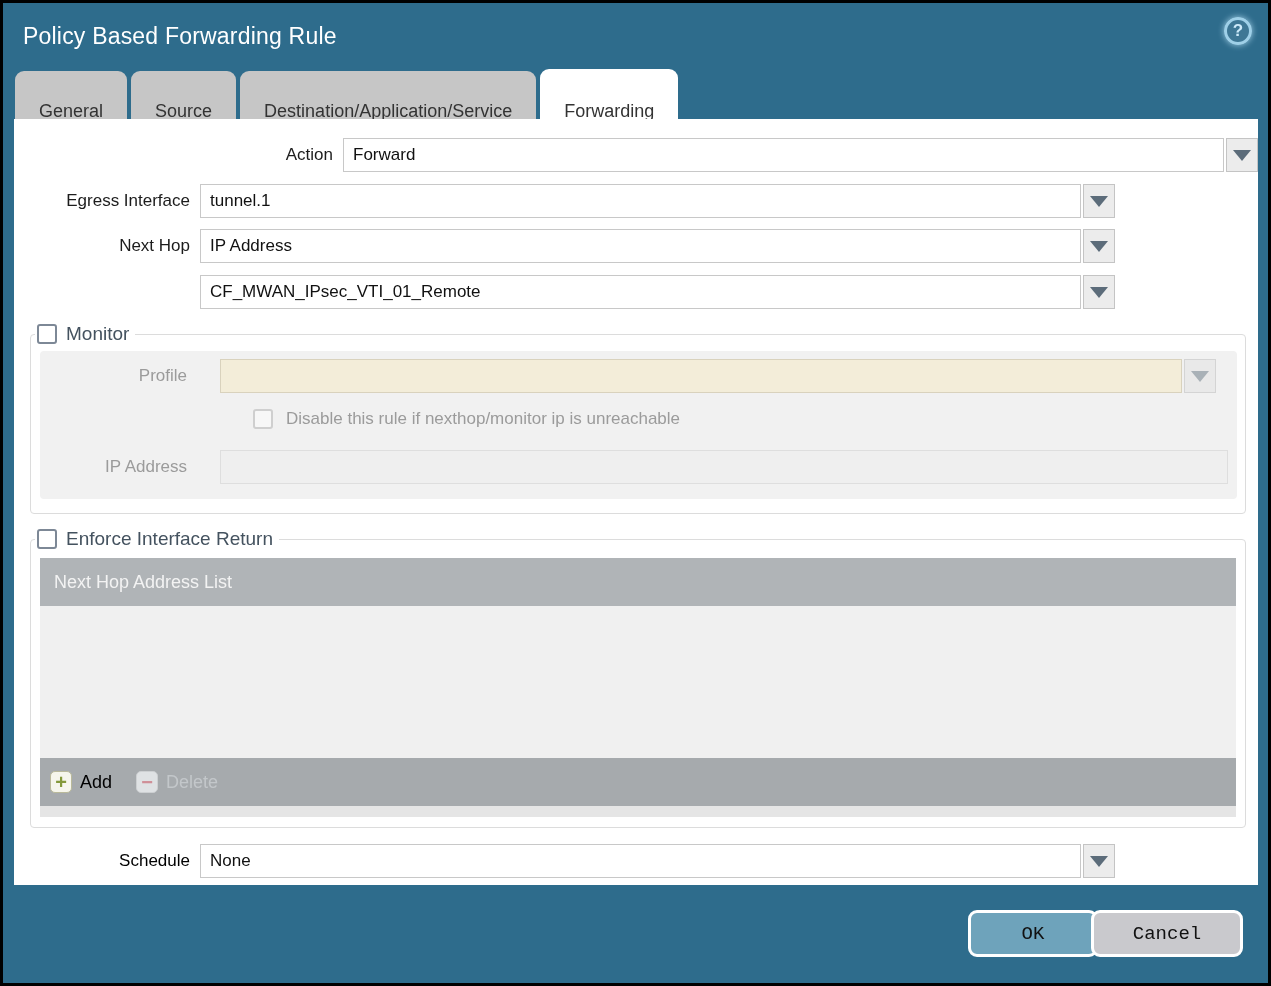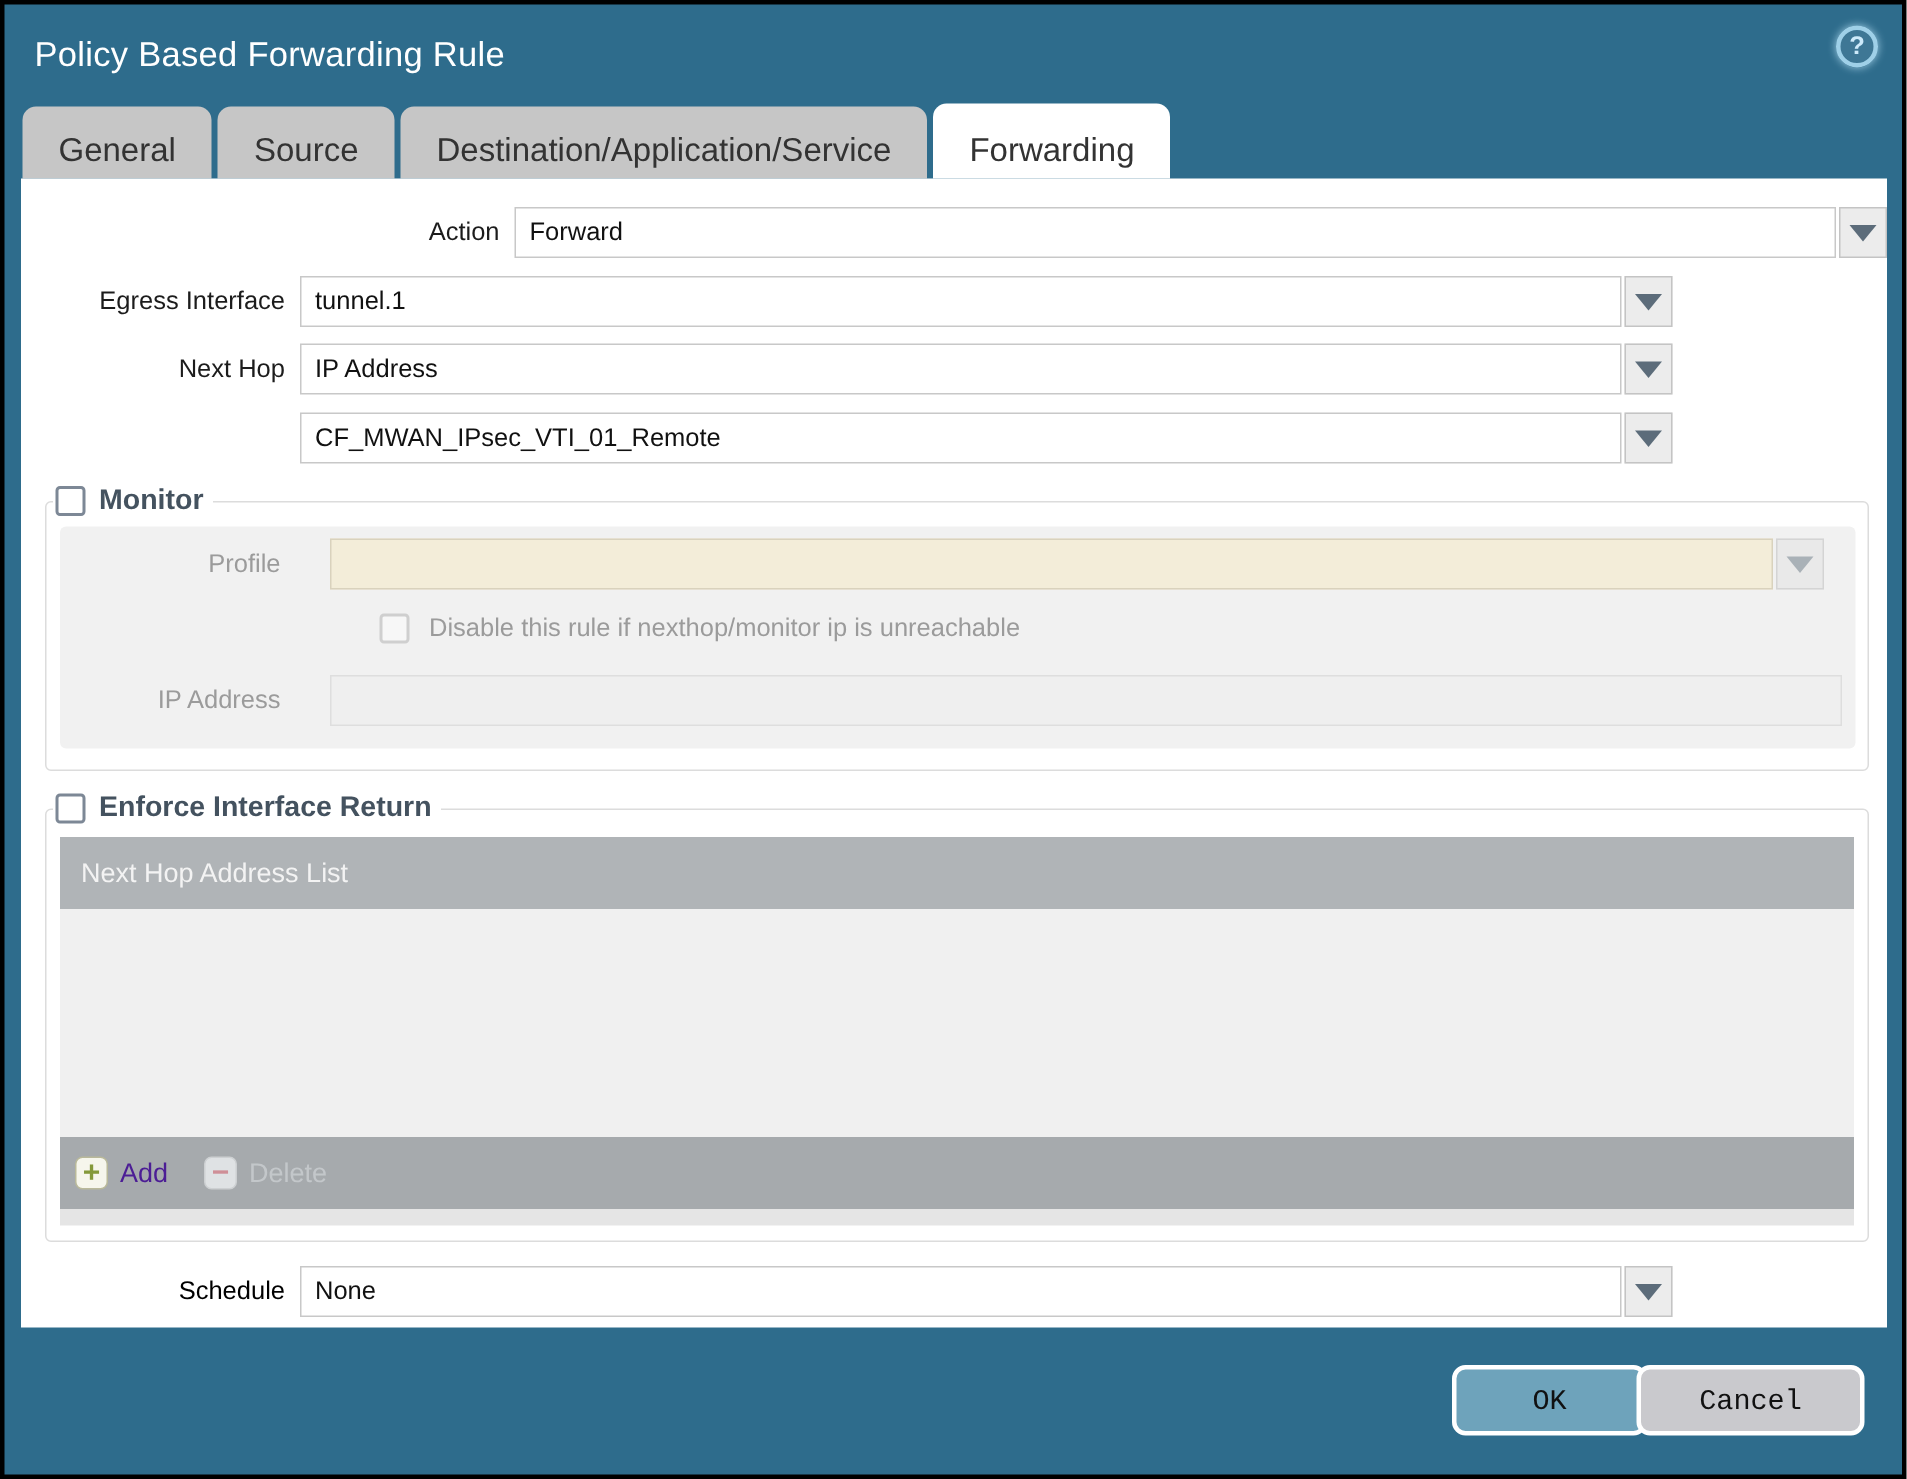--- a/index.html
+++ b/index.html
@@ -21,22 +21,22 @@
     position:absolute; top:14px; right:16px; width:28px; height:28px;
     border:3px solid #9fd0e8; border-radius:50%; background:rgba(255,255,255,0.08);
     color:#cdeafa; font-size:17px; font-weight:bold;
     display:flex; align-items:center; justify-content:center;
     box-shadow:0 0 6px rgba(190,230,250,.8); cursor:pointer;
   }
 
   
   .tabs { display:flex; align-items:flex-end; padding-left:12px; height:50px; }
   .tab {
-    background:#c6c6c6; color:#333; font-size:22px;
-    height:48px; line-height:48px; padding:5px 24px; margin-right:4px;
+    background:#c6c6c6; color:#333; font-size:18px;
+    height:48px; line-height:48px; padding:16px 24px; margin-right:4px;
     border-radius:9px 9px 0 0; cursor:pointer; white-space:nowrap;
   }
   .tab.active { background:#fff; color:#333; height:50px; line-height:52px; }
 
   
   .content {
     position:absolute; left:11px; top:116px; width:1244px; height:766px;
     background:#fff; overflow:hidden;
   }
 
@@ -76,21 +76,21 @@
     border:1px solid #dcdcdc; border-radius:4px;
   }
   fieldset.group legend {
     display:flex; align-items:center; margin-left:4px; padding:0 6px 0 2px;
   }
   .cb {
     width:20px; height:20px; background:#fff;
     border:2px solid #7d8896; border-radius:3px; cursor:pointer; flex:none;
   }
   .cb.dis { border:2px solid #cfcfcf; background:#f7f7f7; }
-  .cb-label { margin-left:9px; font-size:19px; font-weight:bold; color:#44525f; }
+  .cb-label { margin-left:9px; font-size:19px; font-weight:normal; color:#44525f; }
 
   .panel {
     margin:6px 8px 4px 9px; background:#f1f1f1; border-radius:4px;
     padding:6px 0 15px 0;
   }
   .panel .lbl { width:157px; color:#9b9b9b; }
   .panel .input { margin-left:23px; }
   .input.cream { width:962px; background:#f3edd9; border:1px solid #d9d2bd; }
   .input.grayfield { width:1008px; background:#efefef; border:1px solid #dedede; }
   .p-profile { margin-top:2px; }
@@ -112,21 +112,21 @@
   }
   .tstrip { height:11px; background:#e5e5e5; }
   .tool { display:flex; align-items:center; cursor:pointer; margin-right:24px; }
   .tool-icon {
     width:22px; height:22px; border-radius:5px; margin-right:8px;
     display:flex; align-items:center; justify-content:center;
     font-size:20px; font-weight:bold; line-height:20px;
   }
   .tool-icon.add { background:#f6f6ec; border:1px solid #b9b99a; color:#84993a; }
   .tool-icon.del { background:#dfe2e4; border:1px solid #cdd0d2; color:#cf8f97; }
-  .tool-label { font-size:18px; color:#4c1d95; }
+  .tool-label { font-size:18px; color:#000000; }
   .tool.disabled { cursor:default; }
   .tool.disabled .tool-label { color:#c3c7ca; }
 
   
   .footer-btn {
     position:absolute; height:47px; border:3px solid #fff; border-radius:9px;
     font-family:Liberation Mono, monospace;
     font-size:19px; color:#111; cursor:pointer;
     display:flex; align-items:center; justify-content:center;
   }

